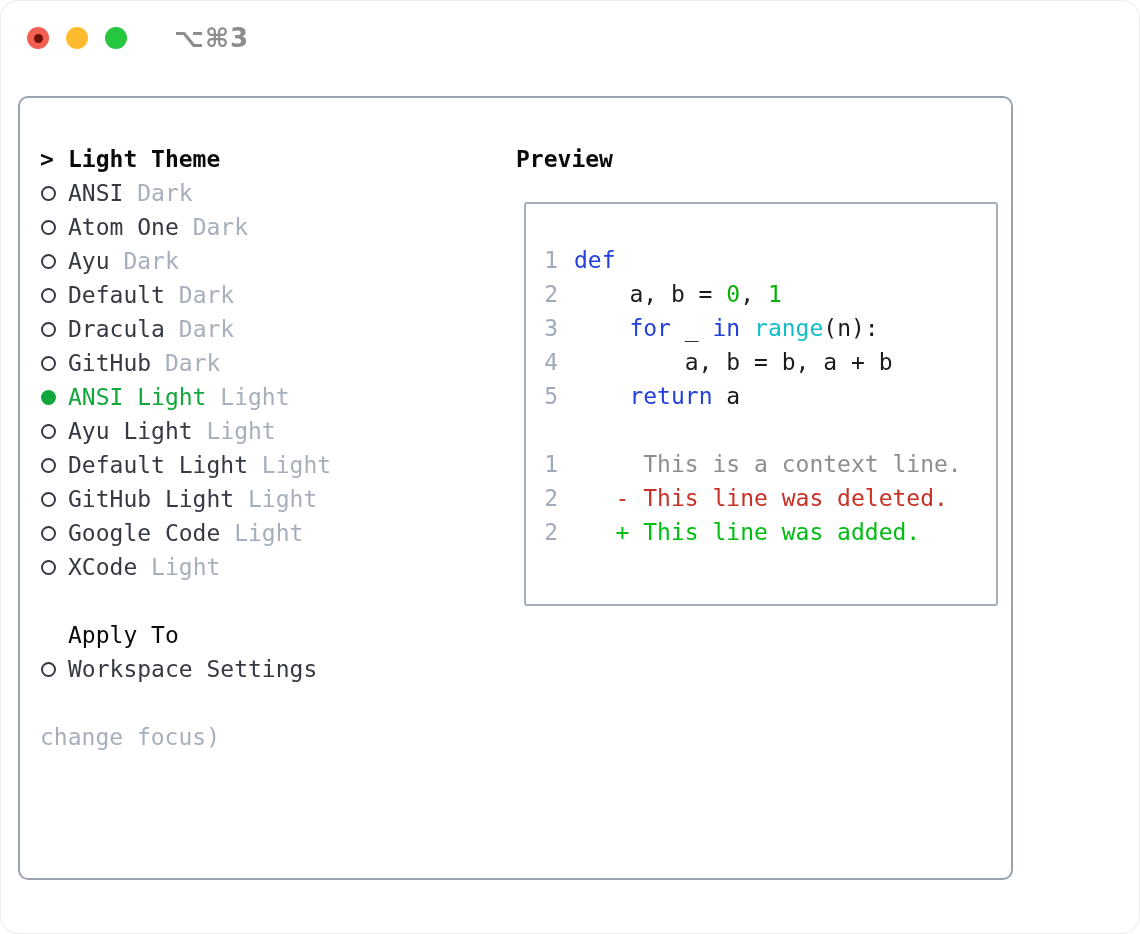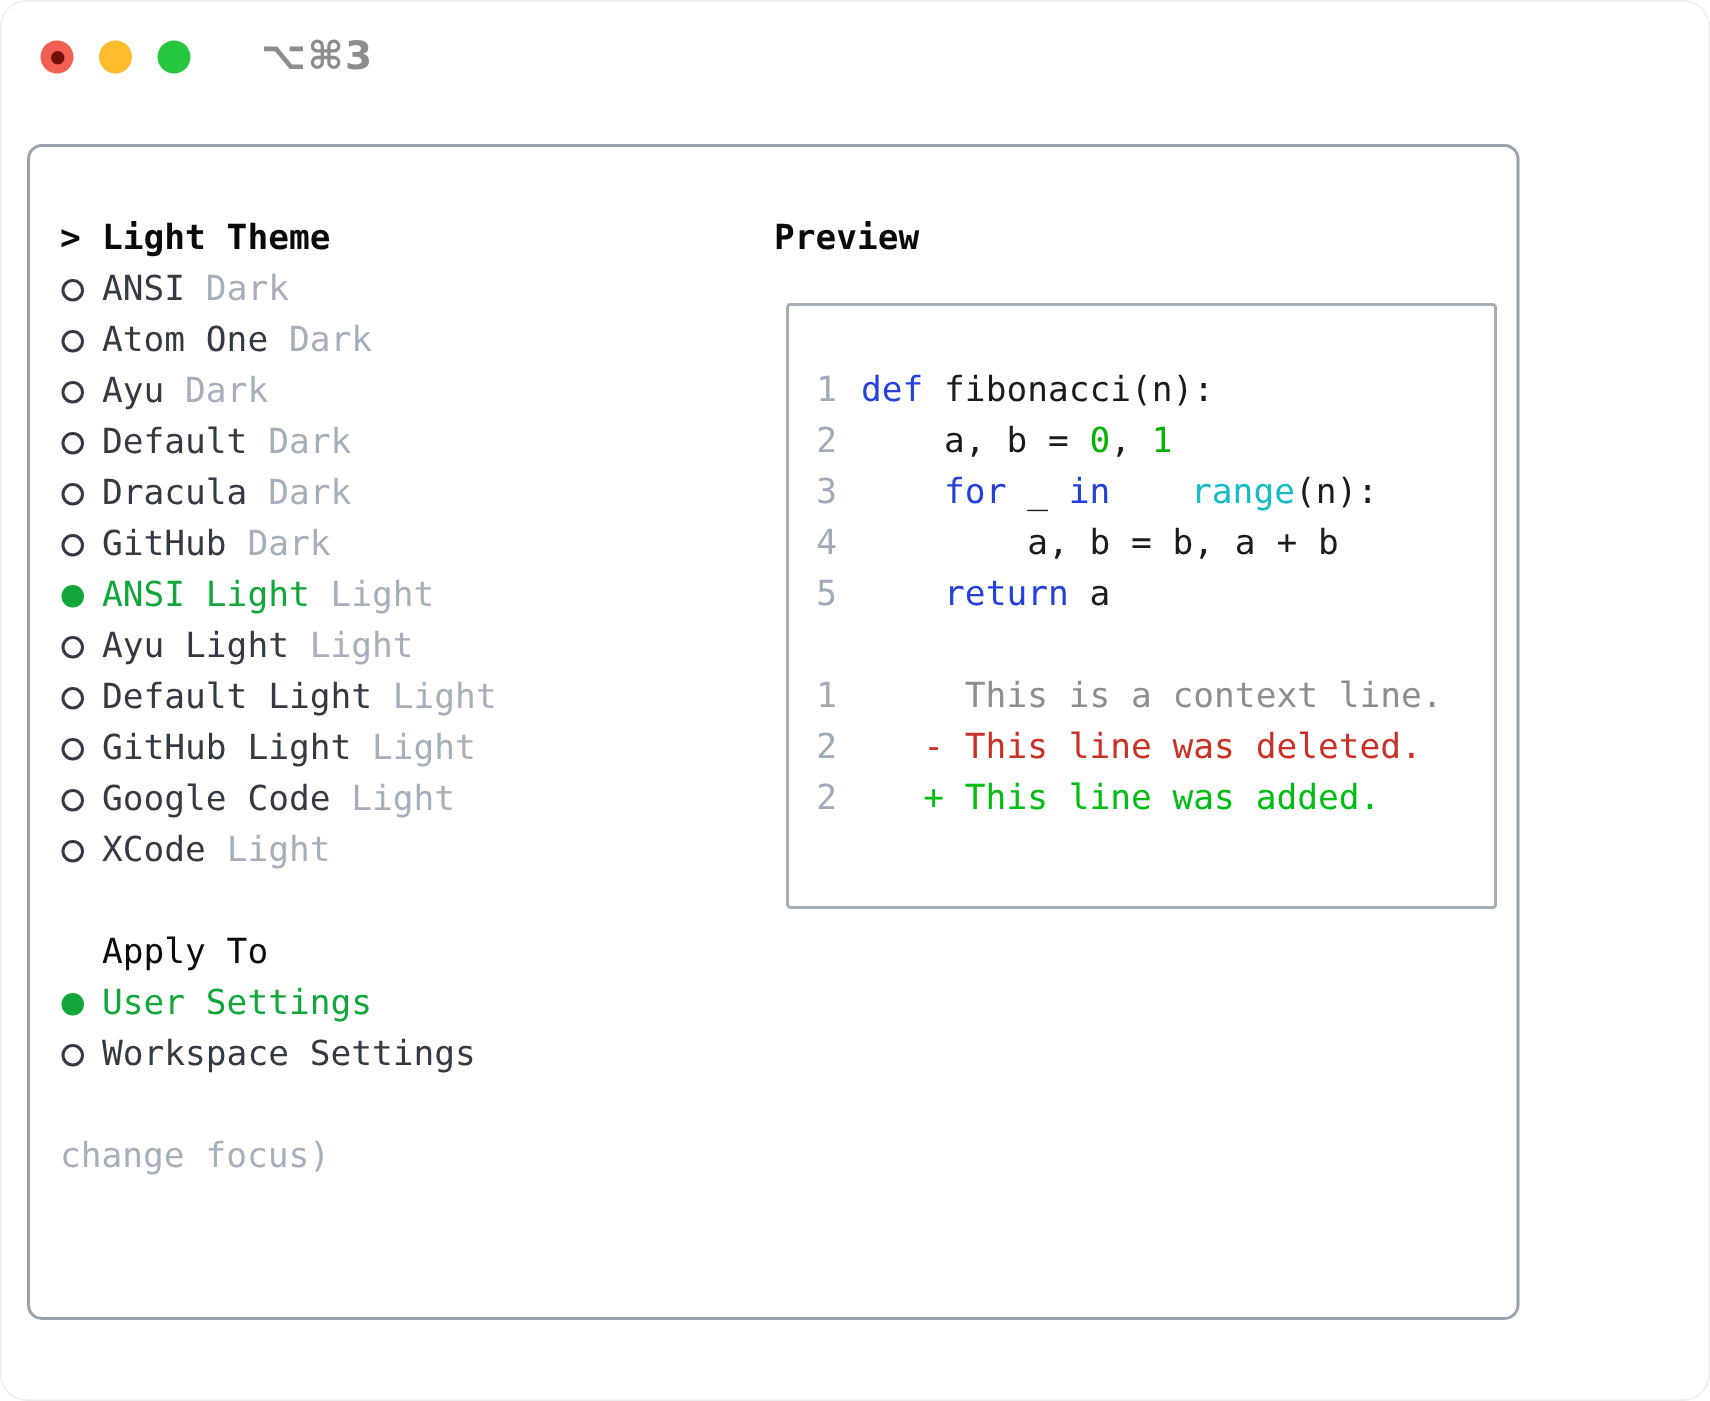--- a/index.html
+++ b/index.html
@@ -44,21 +44,21 @@
   
   .right-col{position:absolute;left:496px;top:44px;width:500px;}
   .preview-box{margin-left:8px;margin-top:26px;width:434px;height:322px;
                border:2px solid var(--preview_border);border-radius:3px;
                padding:39px 18px;background:#fff;}
   .crow{display:flex;height:34px;line-height:34px;font-size:23px;white-space:pre;}
   .lno{flex:0 0 14px;width:14px;margin-right:16px;text-align:right;color:var(--lineno);}
 
   .c-fg{color:var(--code_fg);}
   .c-blue{color:var(--code_blue);}
-  .c-cyan{color:var(--code_cyan);margin-left:40px;}
+  .c-cyan{color:var(--code_cyan);}
   .c-green{color:var(--code_green);}
   .c-gray{color:var(--diff_context);text-align:right;}
   .c-red{color:var(--diff_red);}
   .c-add{color:var(--diff_add);}
 </style>
 </head>
 <body>
 
 <div class="window">
 
@@ -91,36 +91,35 @@
           <div class="row"><span class="marker"><span class="radio"></span></span><span class="theme-label">GitHub Light</span><span class="theme-tag"> Light</span></div>
           <div class="row"><span class="marker"><span class="radio"></span></span><span class="theme-label">Google Code</span><span class="theme-tag"> Light</span></div>
           <div class="row"><span class="marker"><span class="radio"></span></span><span class="theme-label">XCode</span><span class="theme-tag"> Light</span></div>
         </div>
       <div class="row"></div>
       <div class="row">
         <span class="marker"></span>
         <span class="h2">Apply To</span>
       </div>
       <div id="apply-list">
-          <div class="row sel"><span class="marker"><span class="radio"></span></span><span class="apply-label">User Settings</span></div>
           <div class="row"><span class="marker"><span class="radio"></span></span><span class="apply-label">Workspace Settings</span></div>
         </div>
       <div class="row"></div>
       <div id="hint">
           <div class="hint">change focus)</div>
         </div>
     </div>
 
     <div class="right-col">
       <div class="row">
         <span class="h1">Preview</span>
       </div>
       <div class="preview-box">
         <div id="code-lines">
-            <div class="crow"><span class="lno">1</span><span class="c-blue">def</span><span class="c-fg"> fibonacci(n):</span></div>
+            <div class="crow"><span class="lno">1</span><span class="c-blue">def</span></div>
             <div class="crow"><span class="lno">2</span><span class="c-fg">    a, b = </span><span class="c-green">0</span><span class="c-fg">, </span><span class="c-green">1</span></div>
             <div class="crow"><span class="lno">3</span><span class="c-fg">    </span><span class="c-blue">for</span><span class="c-fg"> _ </span><span class="c-blue">in</span><span class="c-fg"> </span><span class="c-cyan">range</span><span class="c-fg">(n):</span></div>
             <div class="crow"><span class="lno">4</span><span class="c-fg">        a, b = b, a + b</span></div>
             <div class="crow"><span class="lno">5</span><span class="c-fg">    </span><span class="c-blue">return</span><span class="c-fg"> a</span></div>
             <div class="crow"><span class="lno"></span></div>
             <div class="crow"><span class="lno">1</span><span class="c-gray">     This is a context line.</span></div>
             <div class="crow"><span class="lno">2</span><span class="c-red">   - This line was deleted.</span></div>
             <div class="crow"><span class="lno">2</span><span class="c-add">   + This line was added.</span></div>
           </div>
       </div>

